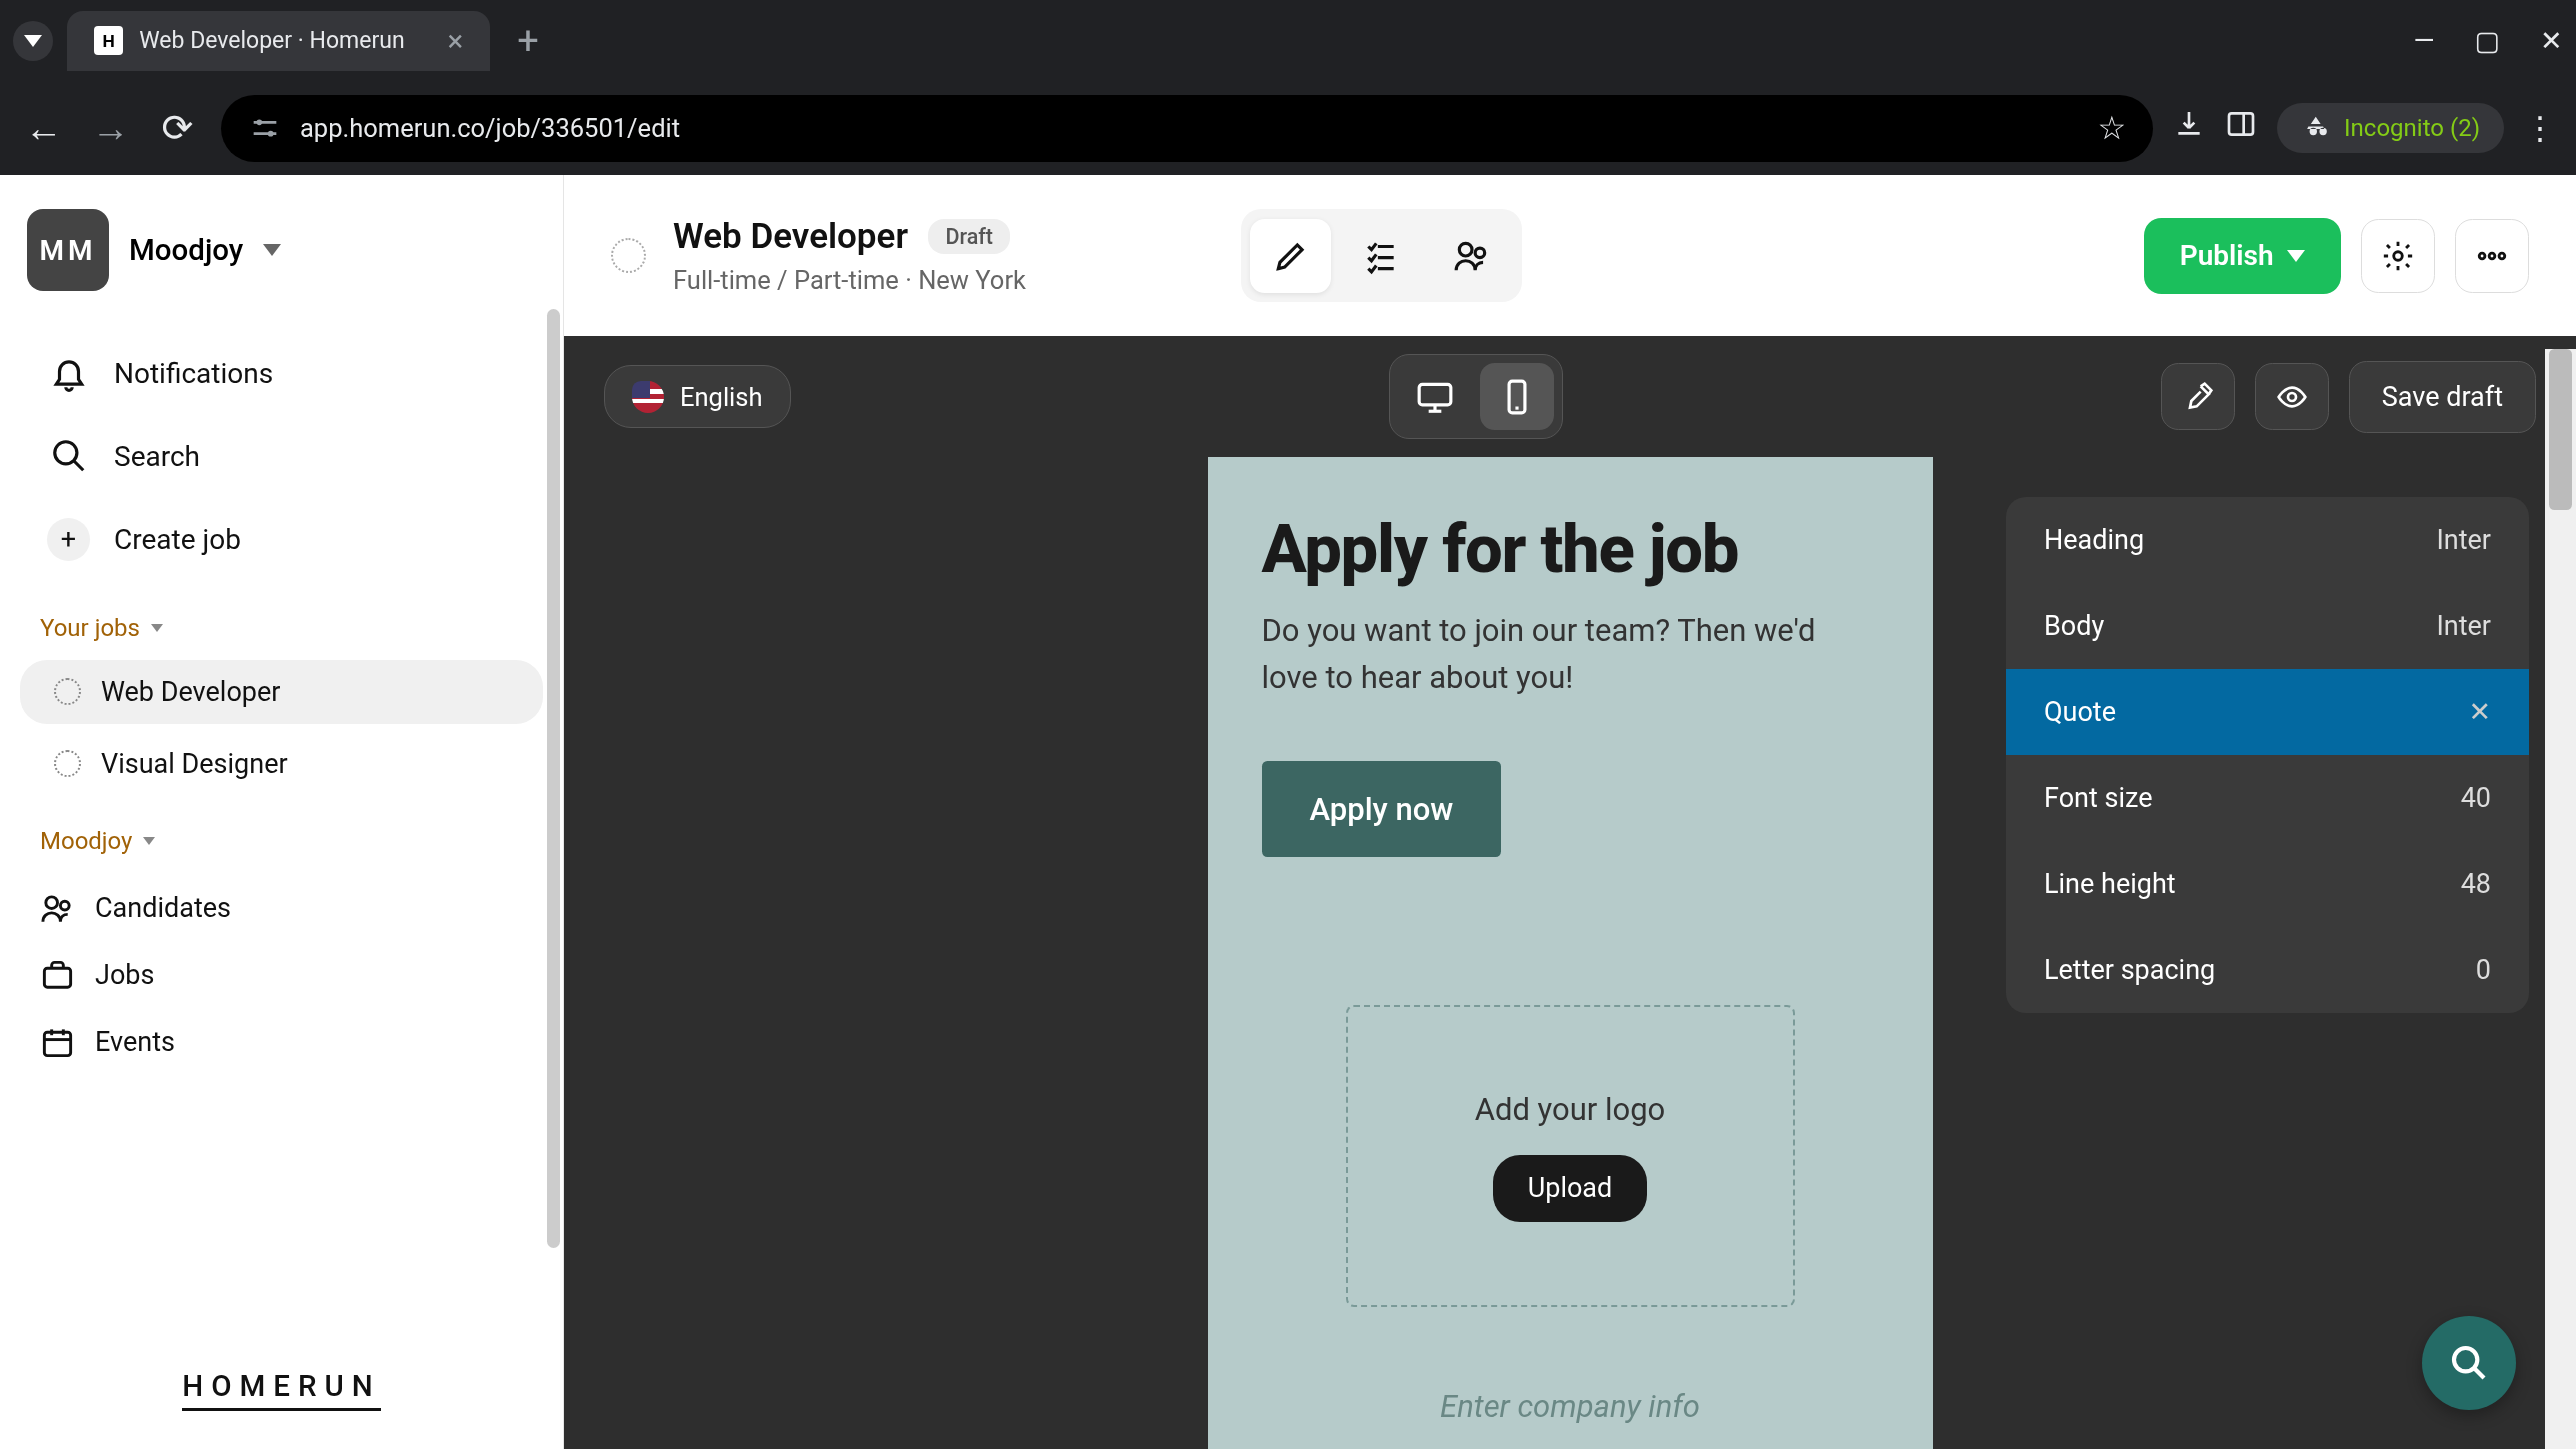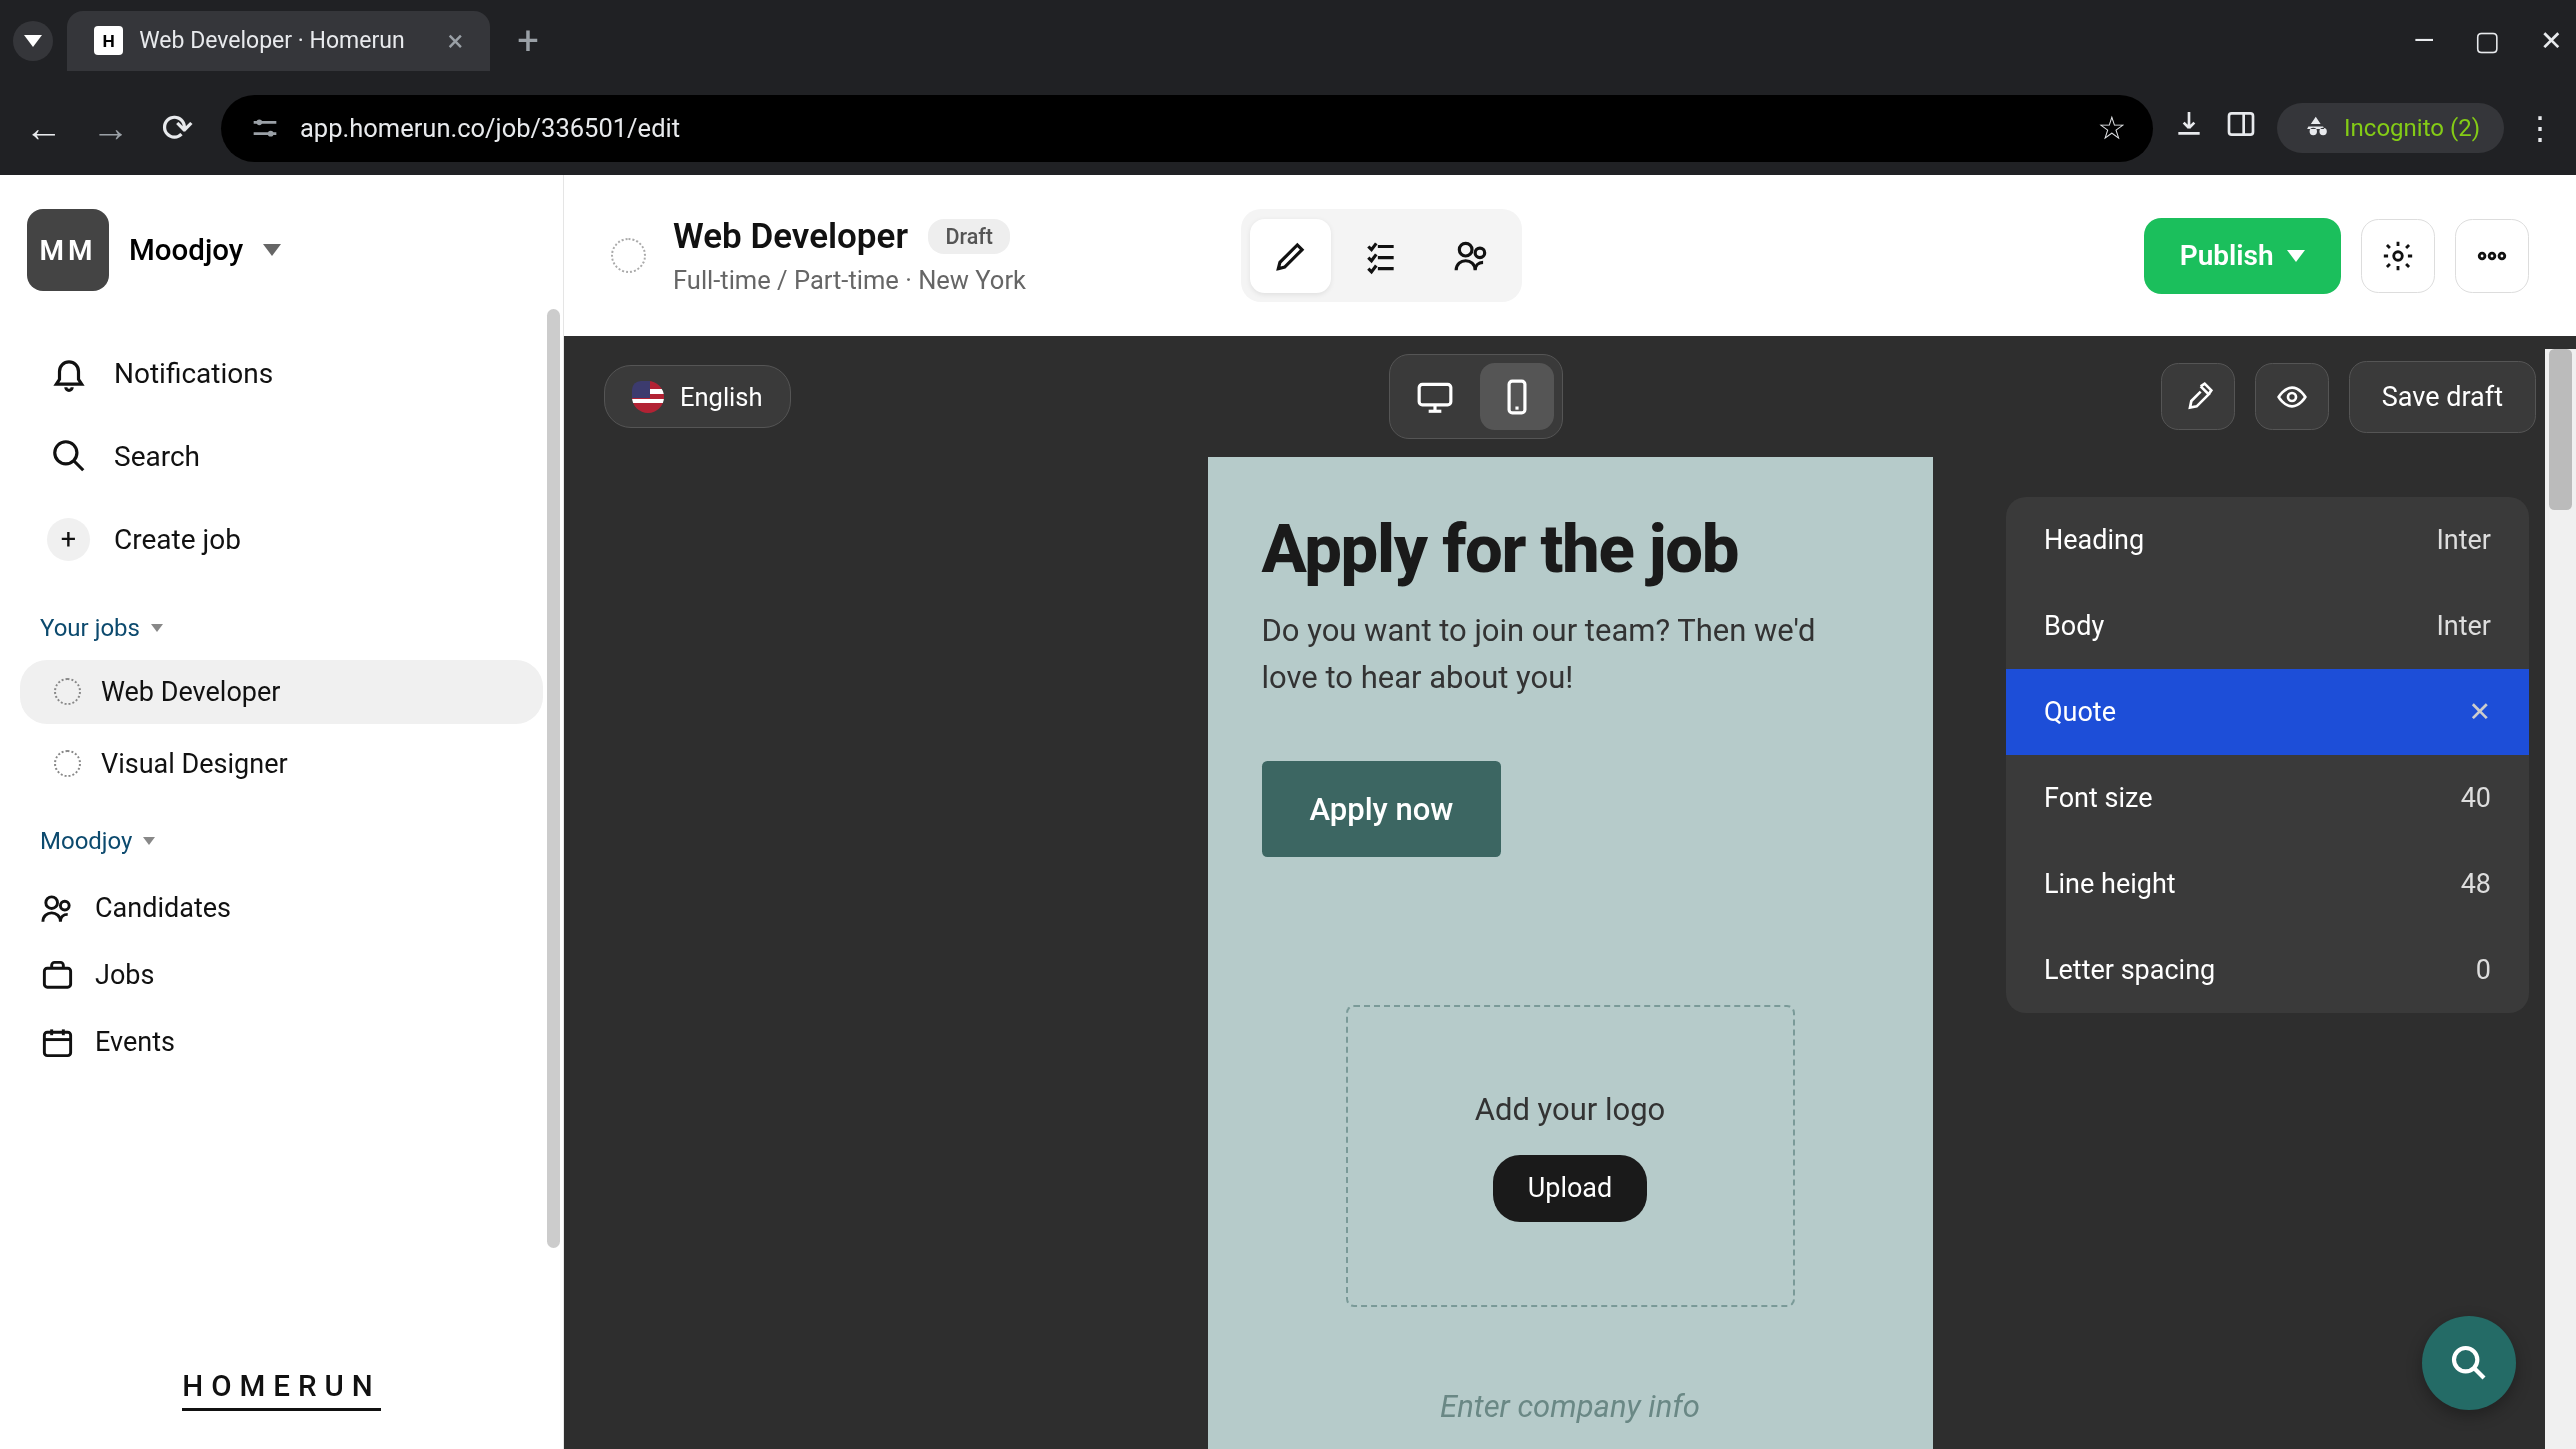--- a/index.html
+++ b/index.html
@@ -33,21 +33,21 @@
 .org-avatar { width: 82px; height: 82px; background: #444; color: #fff; border-radius: 16px; display: flex; align-items: center; justify-content: center; font-size: 28px; font-weight: 600; letter-spacing: 4px; }
 .org-name { font-size: 29.5px; font-weight: 500; }
 .org-caret { color: #666; }
 
 .nav-list { padding: 6.7px 20px; }
 .nav-item { display: flex; align-items: center; gap: 24px; padding: 20px 27px; border-radius: 27px; font-size: 28px; color: #111; }
 .nav-item.create .icon-circle { width: 43px; height: 43px; background: #f0f0f0; border-radius: 50%; display: flex; align-items: center; justify-content: center; font-size: 27px; }
 .nav-icon { width: 43px; height: 43px; display: flex; align-items: center; justify-content: center; }
 .nav-icon svg { width: 38px; height: 38px; stroke: #111; stroke-width: 2; fill: none; }
 
-.section-header { padding: 27px 40px 13.4px; font-size: 24px; color: #0c4a6e; display: flex; align-items: center; gap: 10.7px; }
+.section-header { padding: 27px 40px 13.4px; font-size: 24px; color: #a16207; display: flex; align-items: center; gap: 10.7px; }
 
 .job-item { display: flex; align-items: center; gap: 20px; padding: 16px 34px; margin: 4px 20px; border-radius: 27px; font-size: 27px; color: #111; }
 .job-item.active { background: #f0f0f0; }
 .job-status { width: 27px; height: 27px; border-radius: 50%; }
 .job-status.draft { border: 2px dotted #888; }
 .job-status.live { background: #1bbf5c; }
 
 .bottom-nav { margin-top: 6.7px; }
 .bottom-item { display: flex; align-items: center; gap: 20px; padding: 16px 40px; font-size: 27px; color: #111; }
 .bottom-item svg { width: 35px; height: 35px; stroke: #111; stroke-width: 2; fill: none; }
@@ -103,21 +103,21 @@
 .canvas-body { font-size: 31px; line-height: 1.5; color: #333; margin-top: 20px; }
 .apply-btn { background: #3c6662; color: #fff; font-size: 31px; font-weight: 500; padding: 29.5px 48px; border-radius: 5.4px; margin-top: 60px; display: inline-block; }
 .logo-drop { margin: 148px auto 0; width: 449px; height: 302px; border: 2px dashed #7a9a98; border-radius: 8px; display: flex; flex-direction: column; align-items: center; justify-content: center; gap: 27px; }
 .logo-drop-label { font-size: 31px; color: #333; }
 .upload-btn { background: #1a1a1a; color: #fff; font-size: 27px; padding: 17.4px 35px; border-radius: 27px; }
 .company-placeholder { font-size: 31px; color: #6a8885; font-style: italic; margin-top: 81px; text-align: center; }
 
 
 .typo-panel { position: absolute; right: 47px; top: 40px; width: 523px; background: #3a3a3a; border-radius: 20px; overflow: hidden; color: #fff; }
 .typo-row { display: flex; justify-content: space-between; padding: 27px 38px; font-size: 27px; }
-.typo-row.section { background: #1d4ed8; }
+.typo-row.section { background: #0369a1; }
 .typo-close { font-size: 27px; color: #ccc; }
 .typo-value { color: #ddd; }
 
 
 .fab { position: absolute; right: 60px; bottom: 40px; width: 94px; height: 94px; background: #246b66; border-radius: 50%; display: flex; align-items: center; justify-content: center; box-shadow: 0 5.4px 16px rgba(0,0,0,0.3); }
 .fab svg { width: 40px; height: 40px; stroke: #fff; stroke-width: 2.5; fill: none; }
 
 
 .page-scroll { position: absolute; right: 0; top: 174px; width: 31px; height: calc(1449px - 174px); background: #f0f0f0; }
 .page-thumb { position: absolute; top: 0; left: 4px; width: 23px; height: 161px; background: #bbb; border-radius: 5.4px; }

